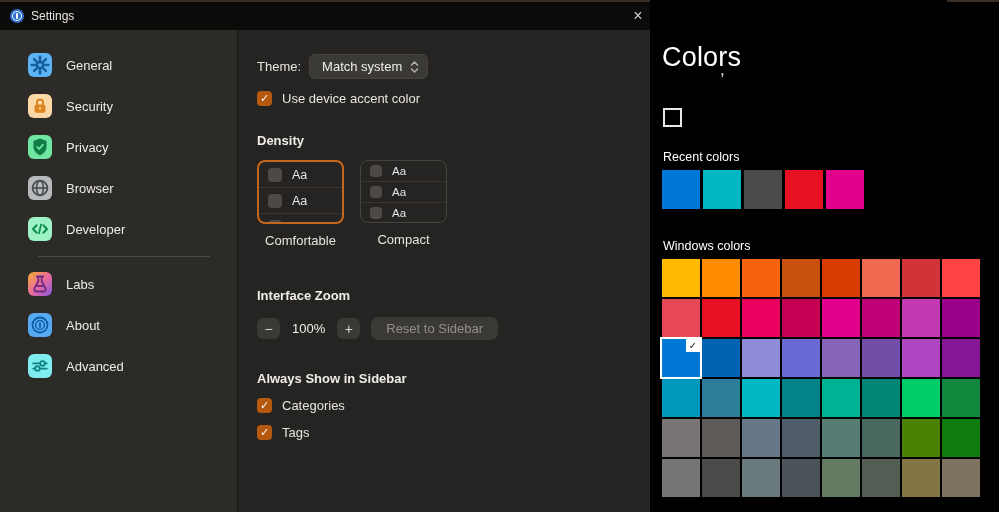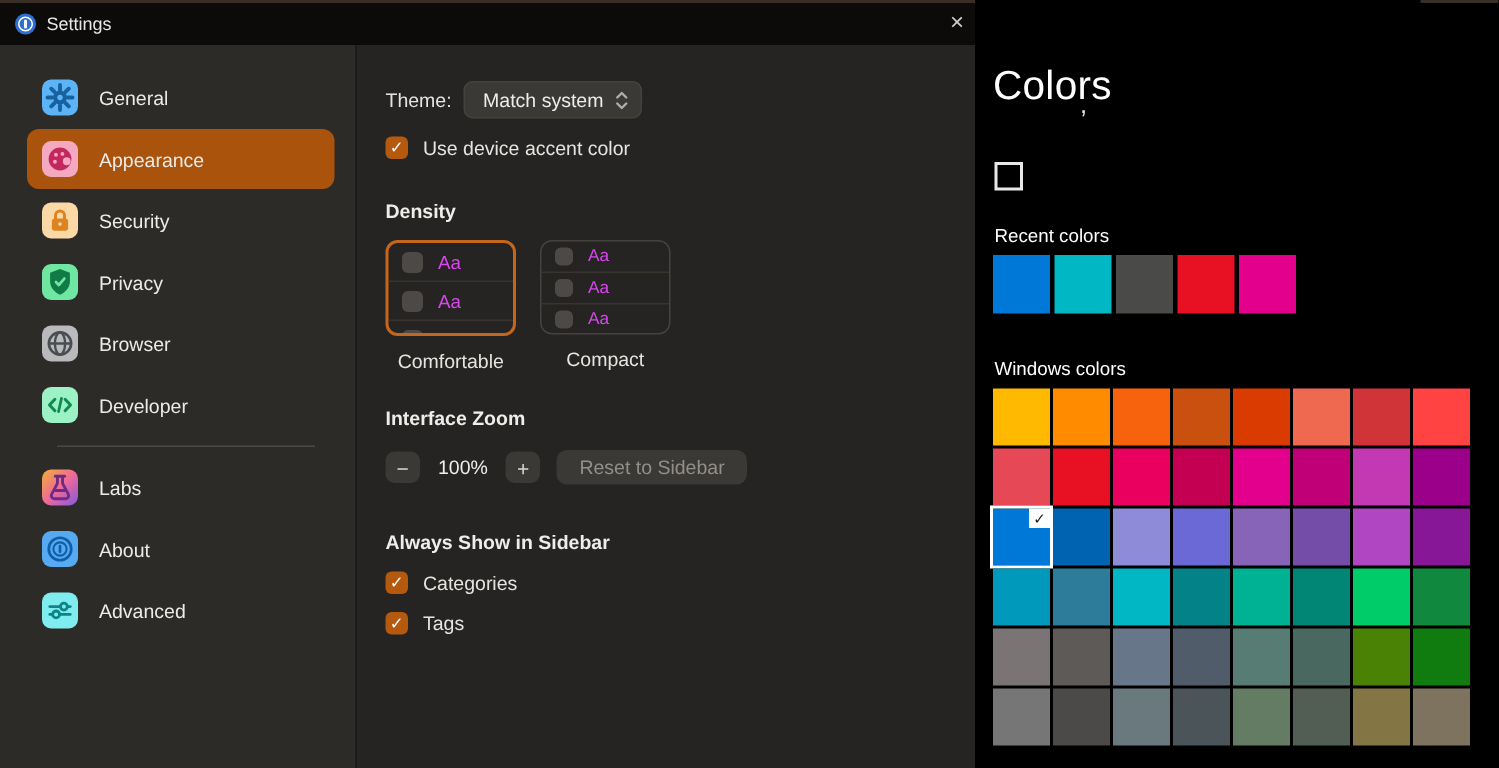--- a/index.html
+++ b/index.html
@@ -49,25 +49,25 @@
   .dcard{width:87px;box-sizing:border-box;background:#262422;border-radius:8px;overflow:hidden;}
   .dcard.sel{border:2px solid #C4661B;height:64px;}
   .dcard.unsel{border:1px solid #454340;height:63px;}
   .drow{display:flex;align-items:center;gap:10px;padding-left:9px;border-bottom:1px solid #38352F;}
   .drow:last-child{border-bottom:none;}
   .dcard.sel .drow{height:25px;}
   .dcard.unsel .drow{height:20px;}
   .dbox{background:#4C4946;border-radius:4px;}
   .dcard.sel .dbox{width:14px;height:14px;}
   .dcard.unsel .dbox{width:12px;height:12px;}
-  .dAa{color:#d946ef;}
+  .dAa{color:#e5e5e5;}
   .dcard.sel .dAa{font-size:12.5px;}
   .dcard.unsel .dAa{font-size:11.5px;}
   .card-label{margin-top:9px;font-size:13px;color:#E6E4E1;}
-  .zoom-h{margin-top:23px;}
+  .zoom-h{margin-top:40px;}
   .zoom-row{margin-top:14px;gap:0;}
   .sqbtn{width:23px;height:21px;background:#3B3936;border-radius:6px;display:flex;align-items:center;
     justify-content:center;font-size:14px;color:#D8D6D3;}
   .zoomval{font-size:13px;color:#F0EEEB;margin:0 12px;}
   .reset-pill{height:23px;background:#3B3936;border-radius:7px;display:flex;align-items:center;
     padding:0 15px;font-size:13px;color:#928F8B;margin-left:11px;}
   .always-h{margin-top:31px;}
   
   .colors-panel{position:absolute;left:650px;top:0;width:297px;height:512px;background:#000;
     box-sizing:border-box;color:#fff;}
@@ -110,32 +110,20 @@
           <line x1="8.323044737829953" y1="15.676955262170047" x2="6.131013716151656" y2="17.868986283848344" stroke="#17629E" stroke-width="2.6" stroke-linecap="round"></line>
           <line x1="6.8" y1="12" x2="3.6999999999999993" y2="12.000000000000002" stroke="#17629E" stroke-width="2.6" stroke-linecap="round"></line>
           <line x1="8.323044737829953" y1="8.323044737829953" x2="6.131013716151654" y2="6.131013716151656" stroke="#17629E" stroke-width="2.6" stroke-linecap="round"></line>
           <line x1="11.999999999999998" y1="6.8" x2="11.999999999999998" y2="3.6999999999999993" stroke="#17629E" stroke-width="2.6" stroke-linecap="round"></line>
           <line x1="15.676955262170047" y1="8.323044737829953" x2="17.868986283848344" y2="6.131013716151654" stroke="#17629E" stroke-width="2.6" stroke-linecap="round"></line>
           <circle cx="12" cy="12" r="4.6" fill="#17629E"></circle>
           <circle cx="12" cy="12" r="1.8" fill="#5CB3F5"></circle>
         </svg>
       </span>
       <span class="side-label">General</span>
-    </div>
-    <div class="side-item selected">
-      <span class="side-icon" style="background: rgb(245, 169, 192);">
-        <svg width="24" height="24" viewBox="0 0 24 24">
-          <circle cx="12" cy="12" r="7.6" fill="#C2275E"></circle>
-          <circle cx="16.5" cy="13.5" r="2.6" fill="#F5A9C0"></circle>
-          <circle cx="9.3" cy="9.2" r="1.3" fill="#F5A9C0"></circle>
-          <circle cx="13.6" cy="8.6" r="1.3" fill="#F5A9C0"></circle>
-          <circle cx="8.6" cy="13.8" r="1.3" fill="#F5A9C0"></circle>
-        </svg>
-      </span>
-      <span class="side-label">Appearance</span>
     </div>
     <div class="side-item">
       <span class="side-icon" style="background: rgb(250, 217, 166);">
         <svg width="24" height="24" viewBox="0 0 24 24">
           <path d="M9 11 V8.6 a3 3 0 0 1 6 0 V11" fill="none" stroke="#DD831F" stroke-width="2"></path>
           <rect x="6.6" y="10.6" width="10.8" height="8.2" rx="2" fill="#DD831F"></rect>
           <circle cx="12" cy="14.4" r="1.2" fill="#FAD9A6"></circle>
         </svg>
       </span>
       <span class="side-label">Security</span>

